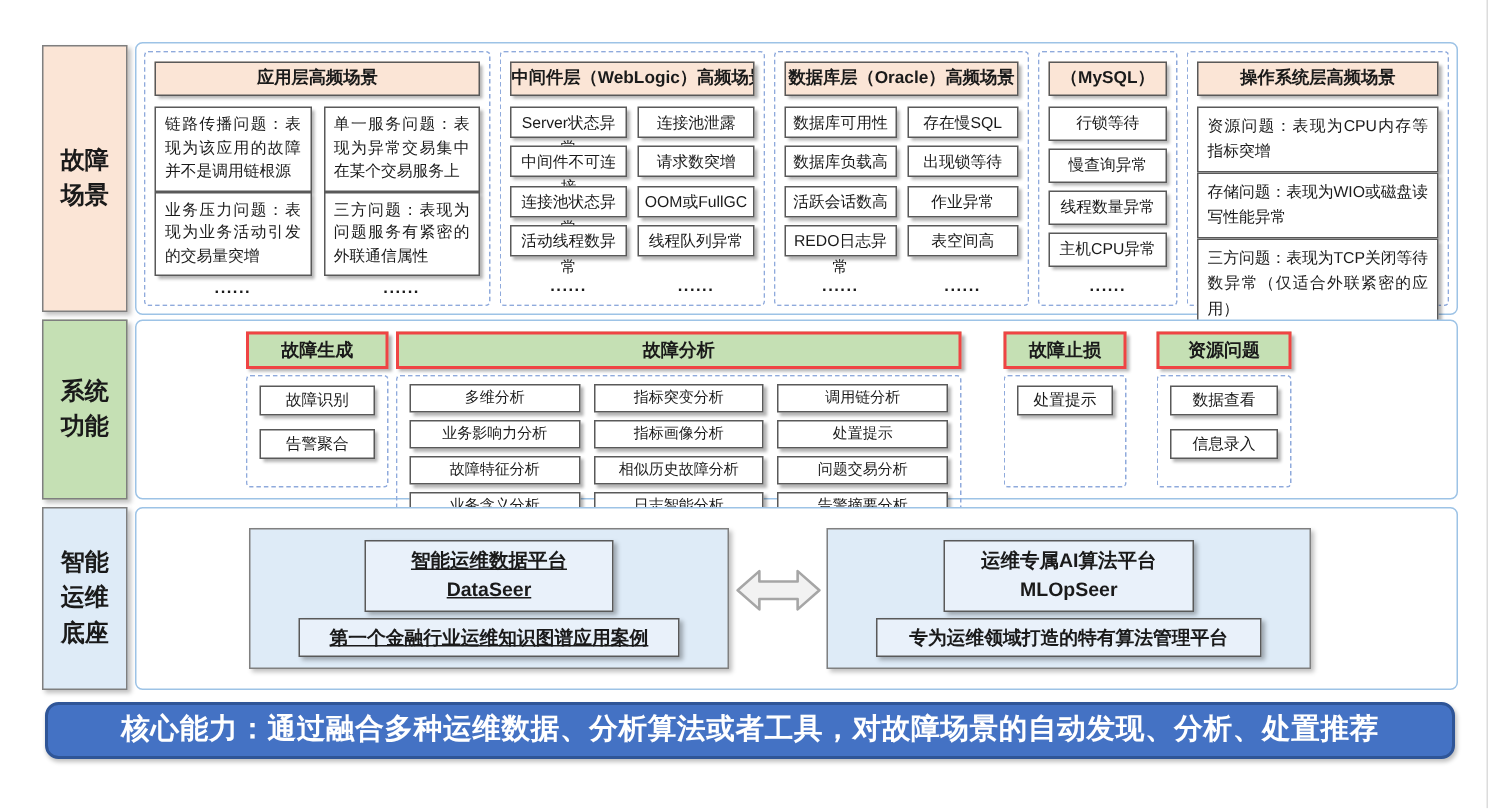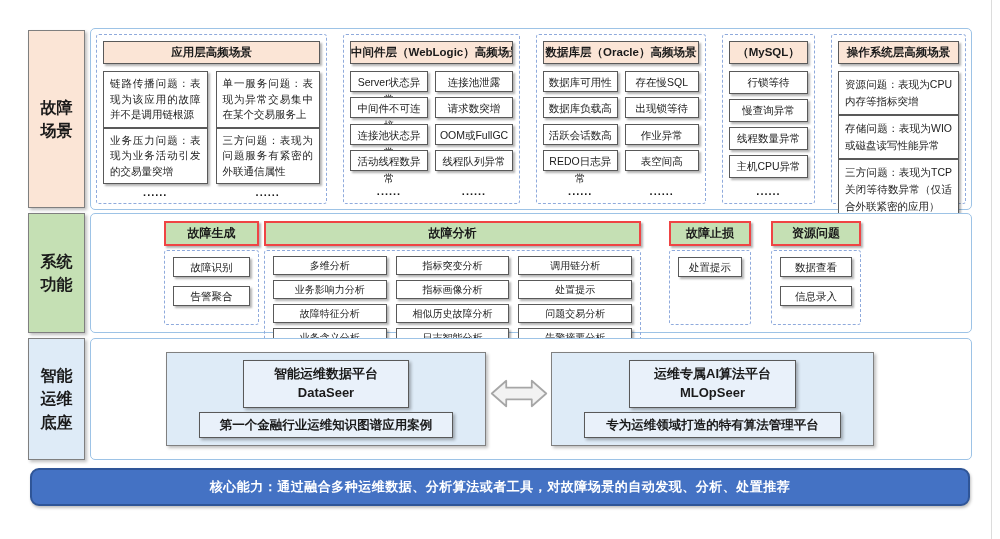--- a/index.html
+++ b/index.html
@@ -11,21 +11,21 @@
   .sec { position:absolute; }
   .sec-label { position:absolute; left:0; width:57px; display:flex; align-items:center; justify-content:center;
     text-align:center; font-weight:bold; font-size:16px; line-height:1.45; padding:4px;
     border:1px solid #7f7f7f; box-shadow:2px 2px 3px rgba(0,0,0,0.25); }
   .sec-content { position:absolute; left:62px; right:0; top:0; bottom:0;
     border:1px solid #9dc3e6; border-radius:5px; background:#ffffff; }
 
   
   .top { left:28px; top:28px; width:944px; height:182px; }
   .top .sec-label { top:2px; height:178px; background:#FBE5D6; }
-  .top .sec-content { display:flex; gap:16px; padding:5px; }
+  .top .sec-content { display:flex; gap:6px; padding:5px; }
   .col { border:1px dashed #8faadc; border-radius:3px; padding:6px 6px 6px; display:flex; flex-direction:column; min-width:0; }
   .c1{ width:231px; } .c2{ width:177px; } .c3{ width:170px; } .c4{ width:93px; } .c5{ flex:1; }
   .col-header { flex:0 0 23px; line-height:21px; background:#FBE5D6; border:1px solid #595959;
     box-shadow:2px 2px 2px rgba(0,0,0,0.3); text-align:center; font-weight:bold; font-size:11.5px;
     white-space:nowrap; overflow:hidden; margin-bottom:7px; }
   .item { background:#ffffff; border:1px solid #595959; box-shadow:2px 2px 2px rgba(0,0,0,0.3);
     font-size:10.5px; text-align:center; padding:2px 2px; line-height:16px; }
   .item.ml { text-align:justify; padding:4px 6px; line-height:15.5px; }
   .dots { text-align:center; font-weight:bold; font-size:11px; letter-spacing:1px; padding-top:2px; }
   .twocol { flex:1; display:flex; gap:8px; }
@@ -50,32 +50,32 @@
     align-content:space-between; padding:5px 8px; }
   .f-item { background:#ffffff; border:1px solid #595959; box-shadow:2px 2px 2px rgba(0,0,0,0.3);
     font-size:10px; text-align:center; height:19px; line-height:17px; white-space:nowrap; overflow:hidden; }
   .g1 .f-item, .g3 .f-item, .g4 .f-item { height:20px; line-height:18px; font-size:10.5px; }
 
   
   .bot { left:28px; top:338px; width:944px; height:122px; }
   .bot .sec-label { top:0; height:122px; background:#DEEBF7; }
   .platform { position:absolute; top:13px; height:94px; background:#DEEBF7; border:1px solid #808080;
     box-shadow:2px 2px 3px rgba(0,0,0,0.25); display:flex; flex-direction:column; align-items:center; }
-  .pl{ left:75px; width:320px; } .pr{ left:460px; width:323px; }
+  .pl{ left:75px; width:320px;text-decoration:underline; } .pr{ left:460px; width:323px; }
   .p-title { margin-top:7px; width:52%; background:#e9f1fa; border:1px solid #595959;
     box-shadow:2px 2px 3px rgba(0,0,0,0.3); text-align:center; font-size:13px; font-weight:600;
     line-height:1.45; padding:4px 2px; }
   .p-desc { margin-top:4px; width:80%; background:#e9f1fa; border:1px solid #595959;
     box-shadow:2px 2px 3px rgba(0,0,0,0.3); text-align:center; font-size:12.5px; font-weight:600;
     height:26px; line-height:24px; white-space:nowrap; overflow:hidden; }
   .arrow { position:absolute; left:399px; top:33px; width:58px; height:43px; }
 
   
   .core-bar { position:absolute; left:30px; top:468px; width:940px; height:38px; background:#4472C4;
-    border:2px solid #2F5597; border-radius:9px; color:#ffffff; font-size:13px; font-weight:bold;
+    border:2px solid #2F5597; border-radius:9px; color:#ffffff; font-size:19px; font-weight:bold;
     text-align:center; line-height:33px; letter-spacing:0.5px; box-shadow:1px 2px 3px rgba(0,0,0,0.25); }
 </style>
 </head>
 <body>
 
 <div class="canvas">
 
   <div class="sec top">
     <div class="sec-label">故障场景</div>
     <div class="sec-content">

